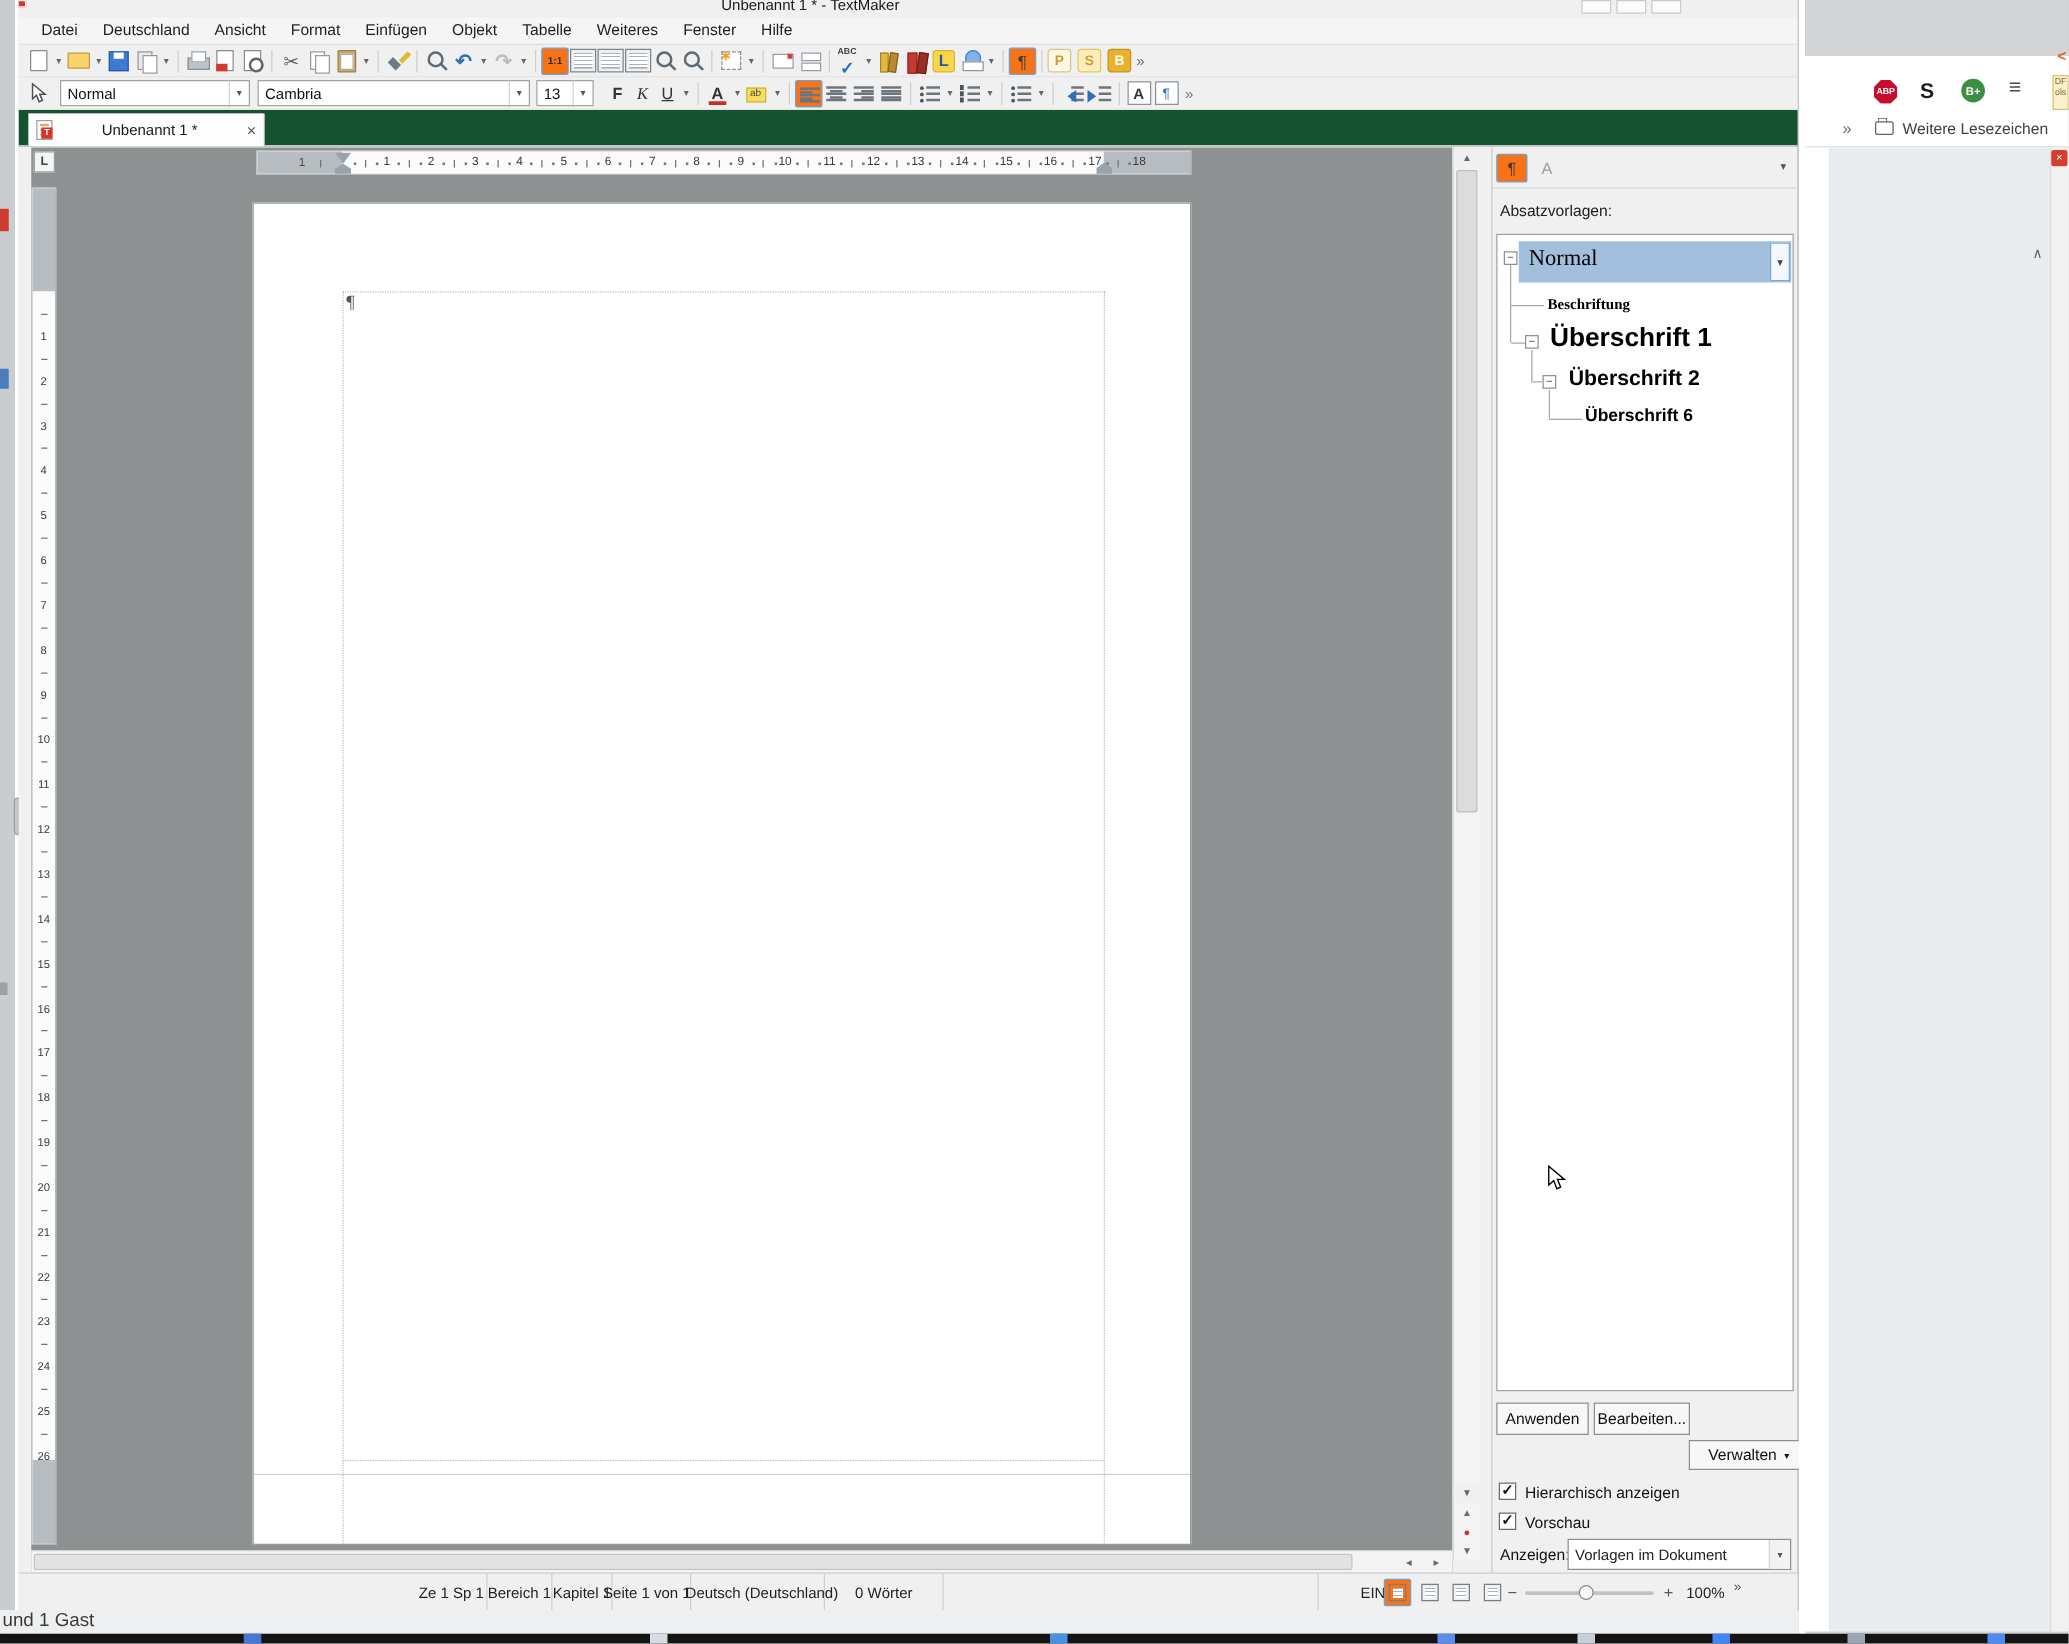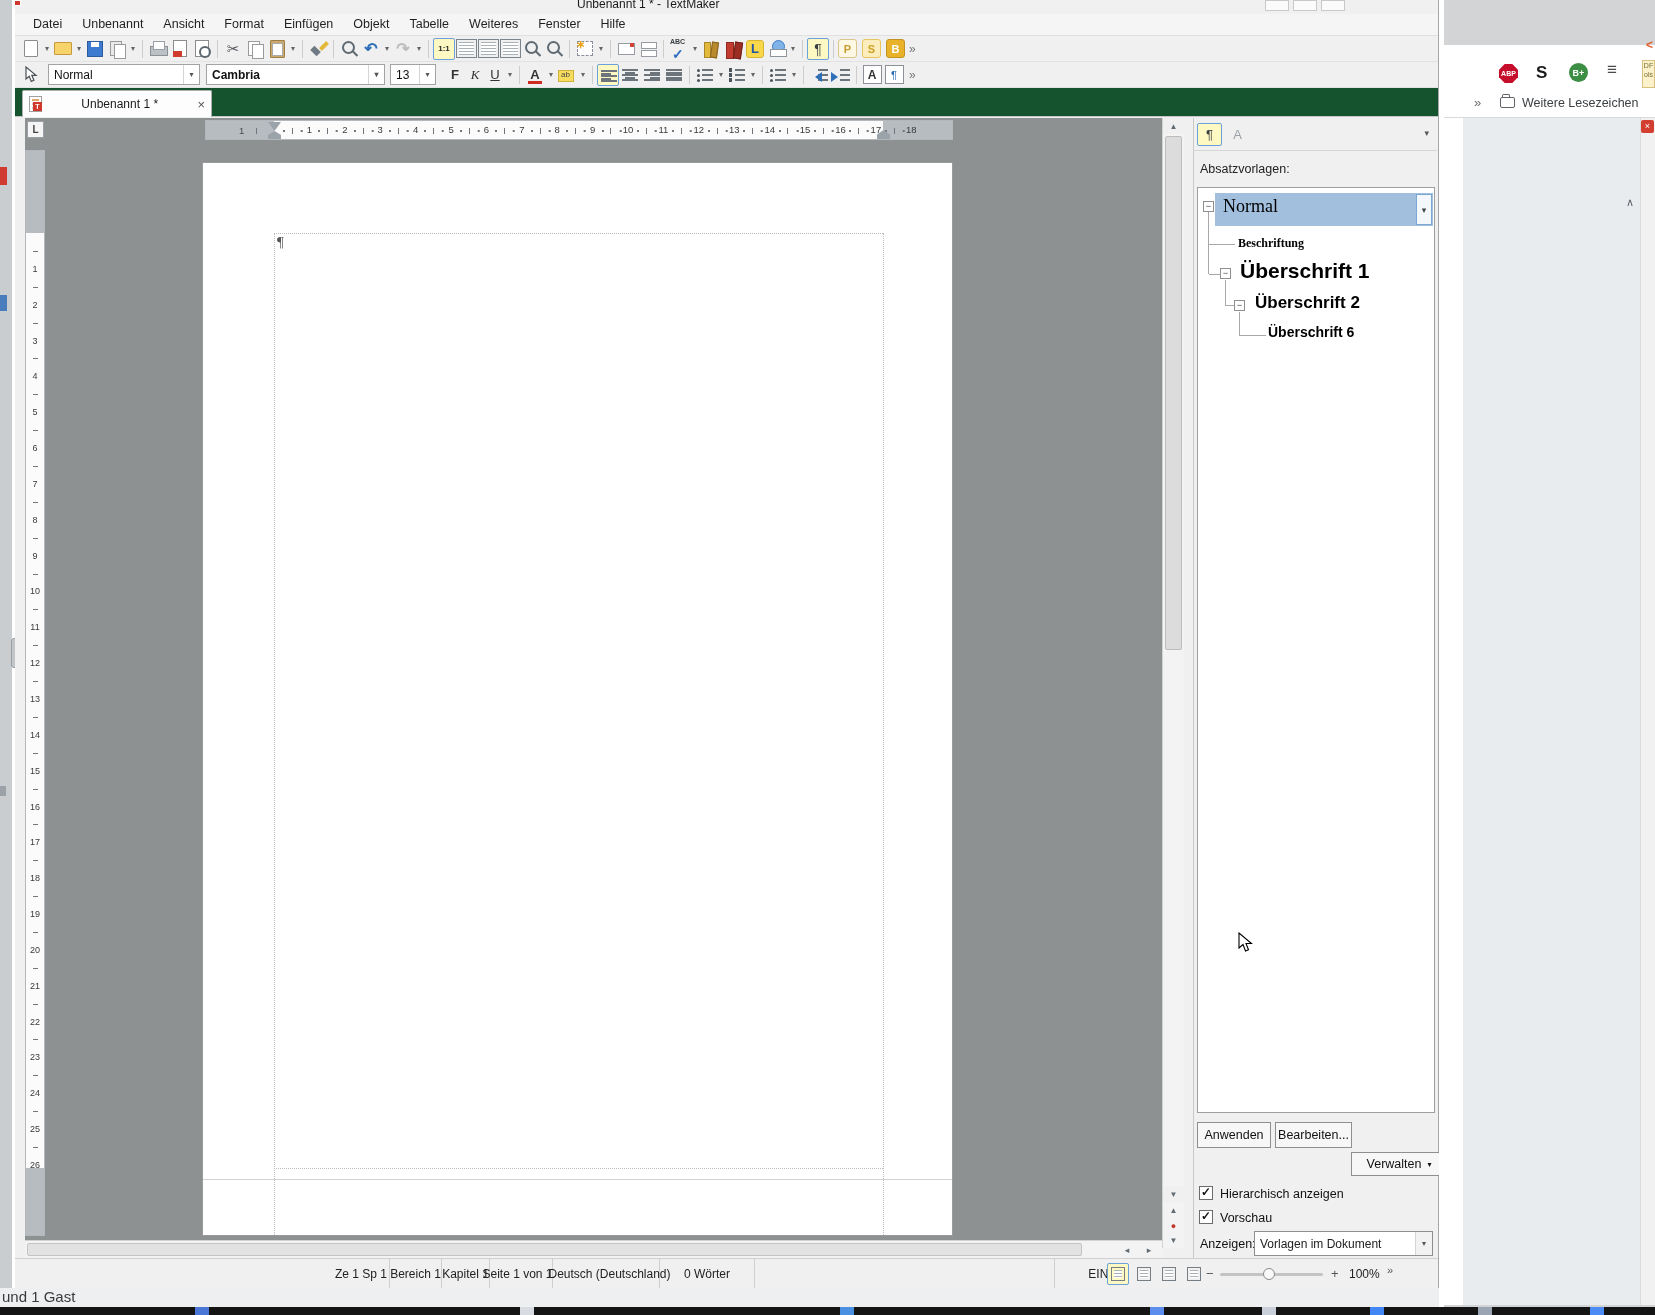--- a/index.html
+++ b/index.html
@@ -30,21 +30,21 @@
              border-bottom:1px solid #e0e0e0; }
   .menu-item { padding:0 10px; font-size:12.5px; color:#1f1f1f; line-height:21px; white-space:nowrap; cursor:default; }
 
   .toolbar { display:flex; align-items:center; height:26px; padding-left:5px; background:#f0f0f0;
              border-bottom:1px solid #e2e2e2; }
   .sep { width:1px; height:18px; background:#cdcdcd; margin:0 4px; flex:none; }
   .ic { width:22px; height:22px; display:inline-flex; align-items:center; justify-content:center;
         position:relative; flex:none; }
   .dd { width:10px; height:22px; display:inline-flex; align-items:center; justify-content:center;
         font-size:8px; color:#666; flex:none; }
-  .active-box { border:1px solid #6aa1d8; background:#fef9c3; border-radius:2px; }
+  .active-box { border:1px solid #6aa1d8; background:#f97316; border-radius:2px; }
 
   
   .i-page::before { content:""; width:12px; height:15px; background:#fff; border:1px solid #8c8c8c; border-radius:1px; }
   .i-folder::before { content:""; width:16px; height:11px; background:#f6d46b; border:1px solid #c7993a; border-radius:1px; }
   .i-save::before { content:""; width:14px; height:14px; background:#3d7bd0; border:1px solid #2c5c9e; }
   .i-save::after { content:""; position:absolute; top:4px; width:8px; height:5px; background:#fff; }
   .i-dup::before { content:""; position:absolute; left:4px; top:3px; width:10px; height:13px; background:#e9e9e9; border:1px solid #9a9a9a; }
   .i-dup::after  { content:""; position:absolute; left:8px; top:6px; width:10px; height:13px; background:#fff; border:1px solid #9a9a9a; }
   .i-print::before { content:""; position:absolute; bottom:4px; left:3px; width:16px; height:8px; background:#bcc1c6; border:1px solid #8a9096; }
   .i-print::after  { content:""; position:absolute; top:3px; left:6px; width:10px; height:7px; background:#fff; border:1px solid #9aa0a6; }
@@ -308,21 +308,21 @@
       <div class="appicon-frag"></div>
       <span class="title">Unbenannt 1 * - TextMaker</span>
       <span class="winbtn" style="left:1250px;"></span>
       <span class="winbtn" style="left:1278px;"></span>
       <span class="winbtn" style="left:1306px;"></span>
     </div>
 
     <div class="menubar">
 
     <span class="menu-item">Datei</span>
-        <span class="menu-item">Unbenannt</span>
+        <span class="menu-item">Deutschland</span>
         <span class="menu-item">Ansicht</span>
         <span class="menu-item">Format</span>
         <span class="menu-item">Einfügen</span>
         <span class="menu-item">Objekt</span>
         <span class="menu-item">Tabelle</span>
         <span class="menu-item">Weiteres</span>
         <span class="menu-item">Fenster</span>
         <span class="menu-item">Hilfe</span>
       </div>
 
@@ -395,21 +395,21 @@
         <svg width="13" height="17" viewBox="0 0 13 17">
             <path d="M1 1 L1 13 L4.2 10.2 L6.3 15.4 L8.9 14.3 L6.8 9.3 L11 9.3 Z" fill="#fff" stroke="#4a4f55" stroke-width="1.2"></path>
           </svg>
       </span>
       <span style="width:6px;flex:none"></span>
       <span class="combo" style="width:152px;">
         <span class="cv">Normal</span>
         <span class="ca">▾</span>
       </span>
       <span style="width:6px;flex:none"></span>
-      <span class="combo" style="width:179px;font-weight:bold;">
+      <span class="combo" style="width:218px;">
         <span class="cv">Cambria</span>
         <span class="ca">▾</span>
       </span>
       <span style="width:5px;flex:none"></span>
       <span class="combo" style="width:46px;">
         <span class="cv">13</span>
         <span class="ca">▾</span>
       </span>
       <span style="width:9px;flex:none"></span>
       <span class="fbtn" style="font-weight:700;">F</span>

